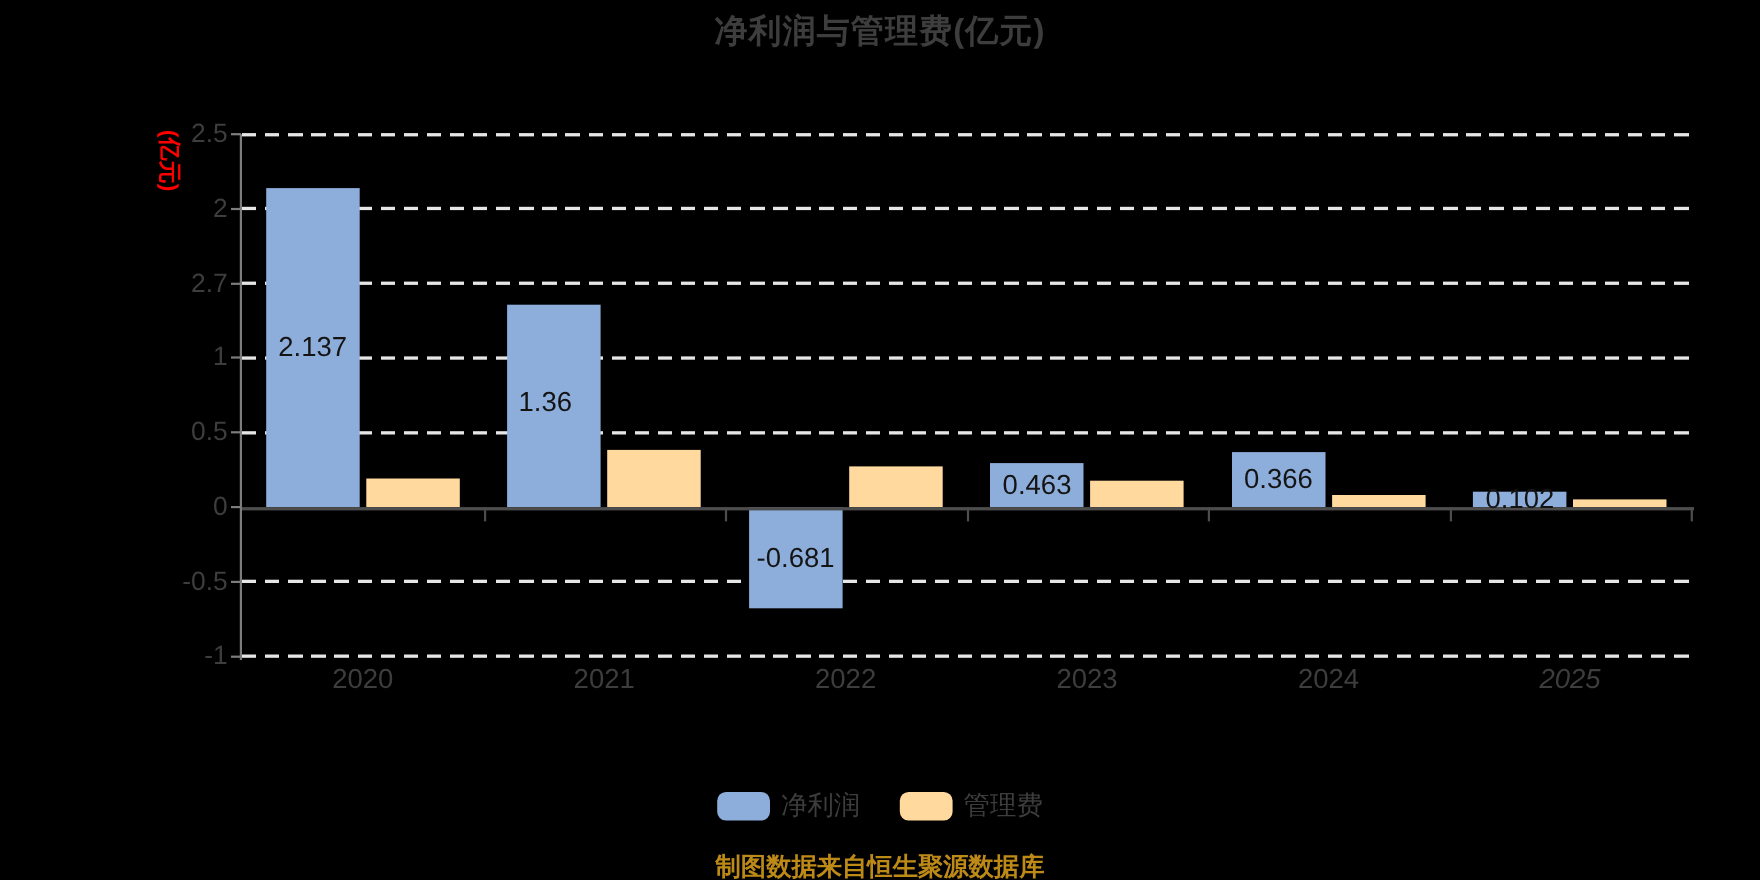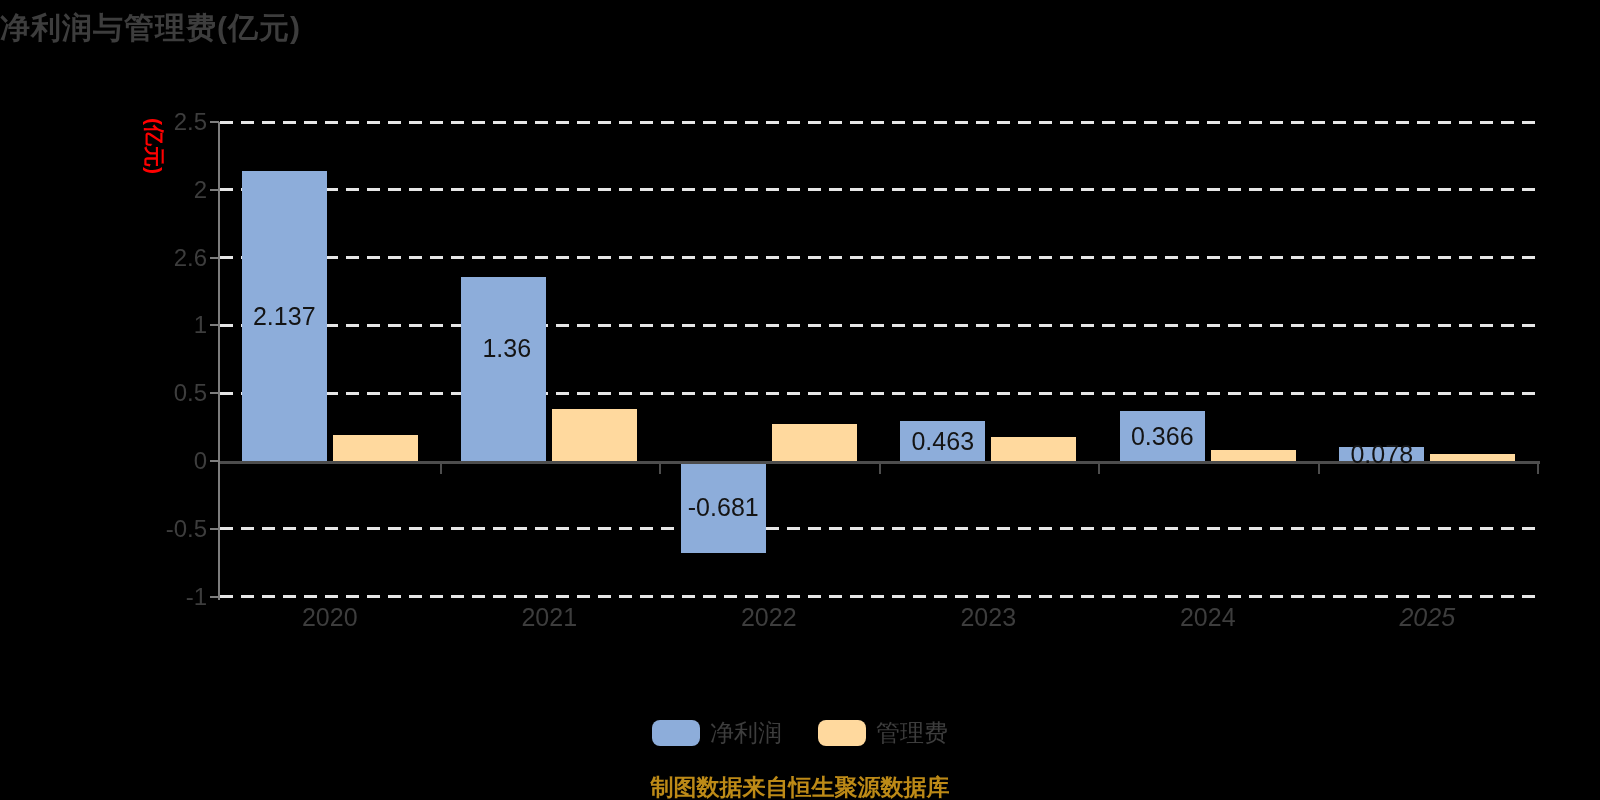--- a/index.html
+++ b/index.html
@@ -5,21 +5,21 @@
   html,body{margin:0;padding:0;background:#000;}
   #canvas{
     position:relative;
     width:1600px;height:800px;
     background:#000000;
     overflow:hidden;
     font-family:"Liberation Sans","DejaVu Sans",sans-serif;
   }
   .chart-title{
     position:absolute;top:8px;left:0;width:100%;
-    text-align:left;
+    text-align:center;
     font-size:30px;font-weight:bold;color:#3d3d3d;
     letter-spacing:1px;
   }
   .unit-label{
     position:absolute;left:154px;top:146px;
     transform:translate(-50%,-50%) rotate(90deg);
     font-size:21px;font-weight:bold;color:#ff0000;
     white-space:nowrap;
   }
   #plot{position:absolute;left:0;top:0;width:1600px;height:800px;border-radius:31px;}
@@ -68,21 +68,21 @@
   <div class="unit-label" style="color: rgb(255, 0, 0);">(亿元)</div>
   <div id="plot">
       <div class="gridline" style="left: 220px; width: 1317px; top: 120.5px; background: repeating-linear-gradient(to right, rgb(230, 230, 230) 0px, rgb(230, 230, 230) 13px, transparent 13px, transparent 21px);"></div>
       <div class="y-tick" style="left: 210px; top: 121px;"></div>
       <div class="y-tick-label" style="left: 145px; top: 109px; color: rgb(61, 61, 61);">2.5</div>
       <div class="gridline" style="left: 220px; width: 1317px; top: 188.3px; background: repeating-linear-gradient(to right, rgb(230, 230, 230) 0px, rgb(230, 230, 230) 13px, transparent 13px, transparent 21px);"></div>
       <div class="y-tick" style="left: 210px; top: 188.8px;"></div>
       <div class="y-tick-label" style="left: 145px; top: 176.8px; color: rgb(61, 61, 61);">2</div>
       <div class="gridline" style="left: 220px; width: 1317px; top: 256.1px; background: repeating-linear-gradient(to right, rgb(230, 230, 230) 0px, rgb(230, 230, 230) 13px, transparent 13px, transparent 21px);"></div>
       <div class="y-tick" style="left: 210px; top: 256.6px;"></div>
-      <div class="y-tick-label" style="left: 145px; top: 244.6px; color: rgb(61, 61, 61);">2.6</div>
+      <div class="y-tick-label" style="left: 145px; top: 244.6px; color: rgb(61, 61, 61);">2.7</div>
       <div class="gridline" style="left: 220px; width: 1317px; top: 323.9px; background: repeating-linear-gradient(to right, rgb(230, 230, 230) 0px, rgb(230, 230, 230) 13px, transparent 13px, transparent 21px);"></div>
       <div class="y-tick" style="left: 210px; top: 324.4px;"></div>
       <div class="y-tick-label" style="left: 145px; top: 312.4px; color: rgb(61, 61, 61);">1</div>
       <div class="gridline" style="left: 220px; width: 1317px; top: 391.7px; background: repeating-linear-gradient(to right, rgb(230, 230, 230) 0px, rgb(230, 230, 230) 13px, transparent 13px, transparent 21px);"></div>
       <div class="y-tick" style="left: 210px; top: 392.2px;"></div>
       <div class="y-tick-label" style="left: 145px; top: 380.2px; color: rgb(61, 61, 61);">0.5</div>
       <div class="y-tick" style="left: 210px; top: 460px;"></div>
       <div class="y-tick-label" style="left: 145px; top: 448px; color: rgb(61, 61, 61);">0</div>
       <div class="gridline" style="left: 220px; width: 1317px; top: 527.3px; background: repeating-linear-gradient(to right, rgb(230, 230, 230) 0px, rgb(230, 230, 230) 13px, transparent 13px, transparent 21px);"></div>
       <div class="y-tick" style="left: 210px; top: 527.8px;"></div>
@@ -96,37 +96,37 @@
       <div class="x-tick" style="left: 659px; top: 461px; background: rgb(77, 77, 77);"></div>
       <div class="x-tick" style="left: 878.5px; top: 461px; background: rgb(77, 77, 77);"></div>
       <div class="x-tick" style="left: 1098px; top: 461px; background: rgb(77, 77, 77);"></div>
       <div class="x-tick" style="left: 1317.5px; top: 461px; background: rgb(77, 77, 77);"></div>
       <div class="x-tick" style="left: 1537px; top: 461px; background: rgb(77, 77, 77);"></div>
       <div class="bar" style="left: 241.75px; top: 171.223px; width: 85px; height: 289.777px; background: rgb(141, 173, 218);"></div>
       <div class="bar-value-label" style="left: 241.75px; width: 85px; top: 302.111px; color: rgb(20, 20, 20);">2.137</div>
       <div class="bar" style="left: 332.75px; top: 435.236px; width: 85px; height: 25.764px; background: rgb(255, 217, 158);"></div>
       <div class="x-tick-label" style="left: 269.75px; top: 604px; color: rgb(61, 61, 61);">2020</div>
       <div class="bar" style="left: 461.25px; top: 276.584px; width: 85px; height: 184.416px; background: rgb(141, 173, 218);"></div>
-      <div class="bar-value-label" style="left: 461.25px; width: 69px; top: 334px; color: rgb(20, 20, 20); padding-left: 11px;">1.36</div>
+      <div class="bar-value-label" style="left: 461.25px; width: 69px; top: 352px; color: rgb(20, 20, 20);">1.36</div>
       <div class="bar" style="left: 552.25px; top: 409.472px; width: 85px; height: 51.528px; background: rgb(255, 217, 158);"></div>
       <div class="x-tick-label" style="left: 489.25px; top: 604px; color: rgb(61, 61, 61);">2021</div>
       <div class="bar" style="left: 680.75px; top: 461px; width: 85px; height: 92.3436px; background: rgb(141, 173, 218);"></div>
       <div class="bar-value-label" style="left: 680.75px; width: 85px; top: 493.172px; color: rgb(20, 20, 20);">-0.681</div>
       <div class="bar" style="left: 771.75px; top: 424.388px; width: 85px; height: 36.612px; background: rgb(255, 217, 158);"></div>
       <div class="x-tick-label" style="left: 708.75px; top: 604px; color: rgb(61, 61, 61);">2022</div>
       <div class="bar" style="left: 900.25px; top: 420.591px; width: 85px; height: 40.4088px; background: rgb(141, 173, 218);"></div>
       <div class="bar-value-label" style="left: 900.25px; width: 85px; top: 426.796px; color: rgb(20, 20, 20);">0.463</div>
       <div class="bar" style="left: 991.25px; top: 436.592px; width: 85px; height: 24.408px; background: rgb(255, 217, 158);"></div>
       <div class="x-tick-label" style="left: 928.25px; top: 604px; color: rgb(61, 61, 61);">2023</div>
       <div class="bar" style="left: 1119.75px; top: 411.37px; width: 85px; height: 49.6296px; background: rgb(141, 173, 218);"></div>
       <div class="bar-value-label" style="left: 1119.75px; width: 85px; top: 422.185px; color: rgb(20, 20, 20);">0.366</div>
       <div class="bar" style="left: 1210.75px; top: 450.152px; width: 85px; height: 10.848px; background: rgb(255, 217, 158);"></div>
       <div class="x-tick-label" style="left: 1147.75px; top: 604px; color: rgb(61, 61, 61);">2024</div>
       <div class="bar" style="left: 1339.25px; top: 447.169px; width: 85px; height: 13.8312px; background: rgb(141, 173, 218);"></div>
-      <div class="bar-value-label" style="left: 1339.25px; width: 85px; top: 440.084px; color: rgb(20, 20, 20);">0.078</div>
+      <div class="bar-value-label" style="left: 1339.25px; width: 85px; top: 440.084px; color: rgb(20, 20, 20);">0.102</div>
       <div class="bar" style="left: 1430.25px; top: 454.22px; width: 85px; height: 6.78px; background: rgb(255, 217, 158);"></div>
       <div class="x-tick-label" style="left: 1367.25px; top: 604px; color: rgb(61, 61, 61); font-style: italic;">2025</div>
     </div>
   <div class="legend">
       <div class="legend-item">
         <div class="legend-swatch" style="background: rgb(141, 173, 218);"></div>
         <div class="legend-label">净利润</div>
       </div>
       <div class="legend-item">
         <div class="legend-swatch" style="background: rgb(255, 217, 158);"></div>

